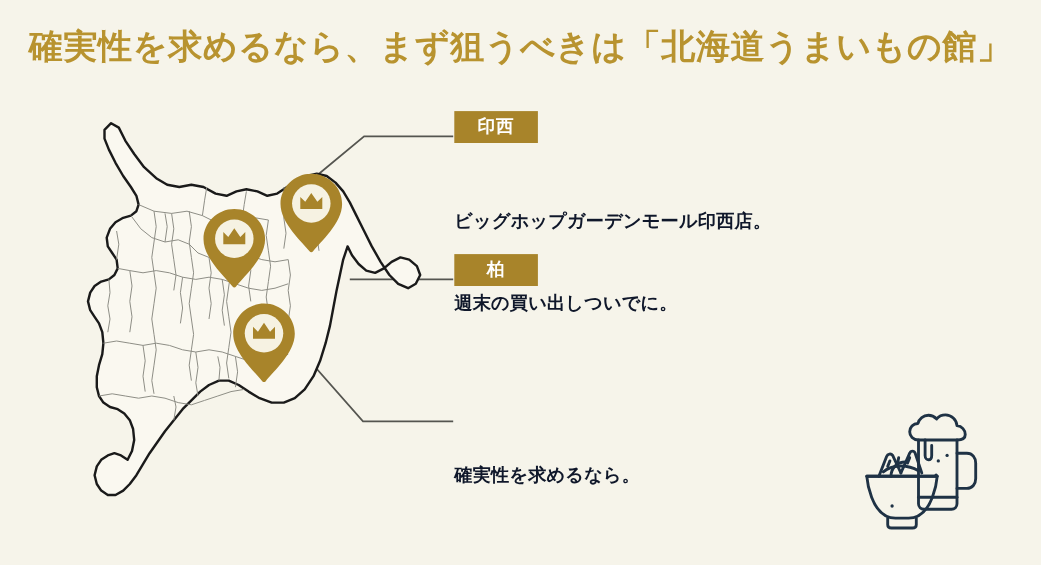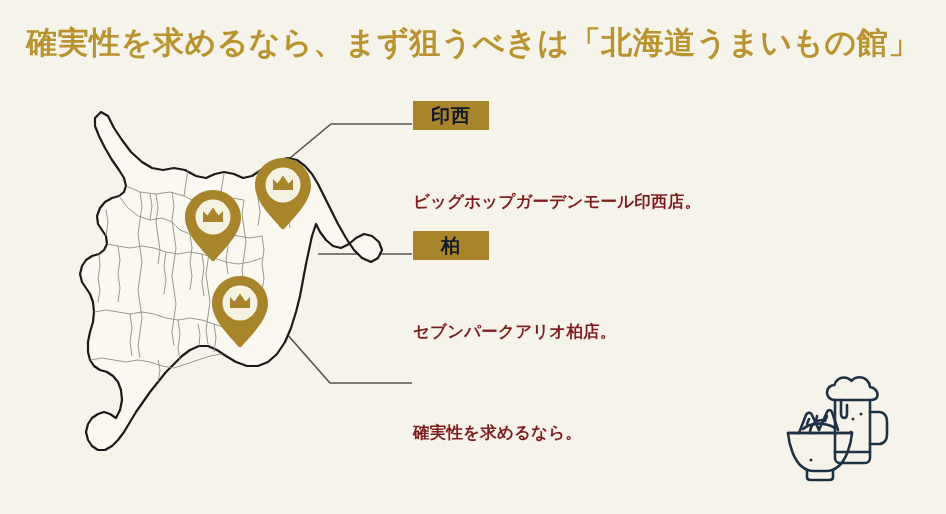--- a/index.html
+++ b/index.html
@@ -77,30 +77,30 @@
   .item-0 { top: 0px; }
   .item-1 { top: 130px; }
   .item-2 { top: 260px; }
 
   .badge {
     display: block;
     width: 76px;
     height: 29px;
     line-height: 29px;
     background: #a8842a;
-    color: #0f172a;
-    font-size: 19px;
+    color: #ffffff;
+    font-size: 16px;
     font-weight: 700;
     text-align: center;
     letter-spacing: 1px;
     box-sizing: border-box;
   }
   .desc {
     margin-top: 9px;
-    color: #7f1d1d;
+    color: #0f172a;
     font-size: 16.5px;
     font-weight: 700;
     line-height: 1.52;
     letter-spacing: 0.2px;
     white-space: pre;
   }
   .desc-line { display: block; }
 
   
   .food-icon {
@@ -206,27 +206,27 @@
       </g>
     </svg>
   </div>
 
   <div class="items">
 
     <div class="item item-0">
       <span class="badge">印西</span>
       <div class="desc">
         <span class="desc-line">ビッグホップガーデンモール印西店。</span>
+        <span class="desc-line">週末の買い出しついでに。</span>
       </div>
     </div>
 
     <div class="item item-1">
       <span class="badge">柏</span>
       <div class="desc">
-        <span class="desc-line">セブンパークアリオ柏店。</span>
       </div>
     </div>
 
     <div class="item item-2">
       <div class="desc">
         <span class="desc-line">確実性を求めるなら。</span>
         
         
       </div>
     </div>

